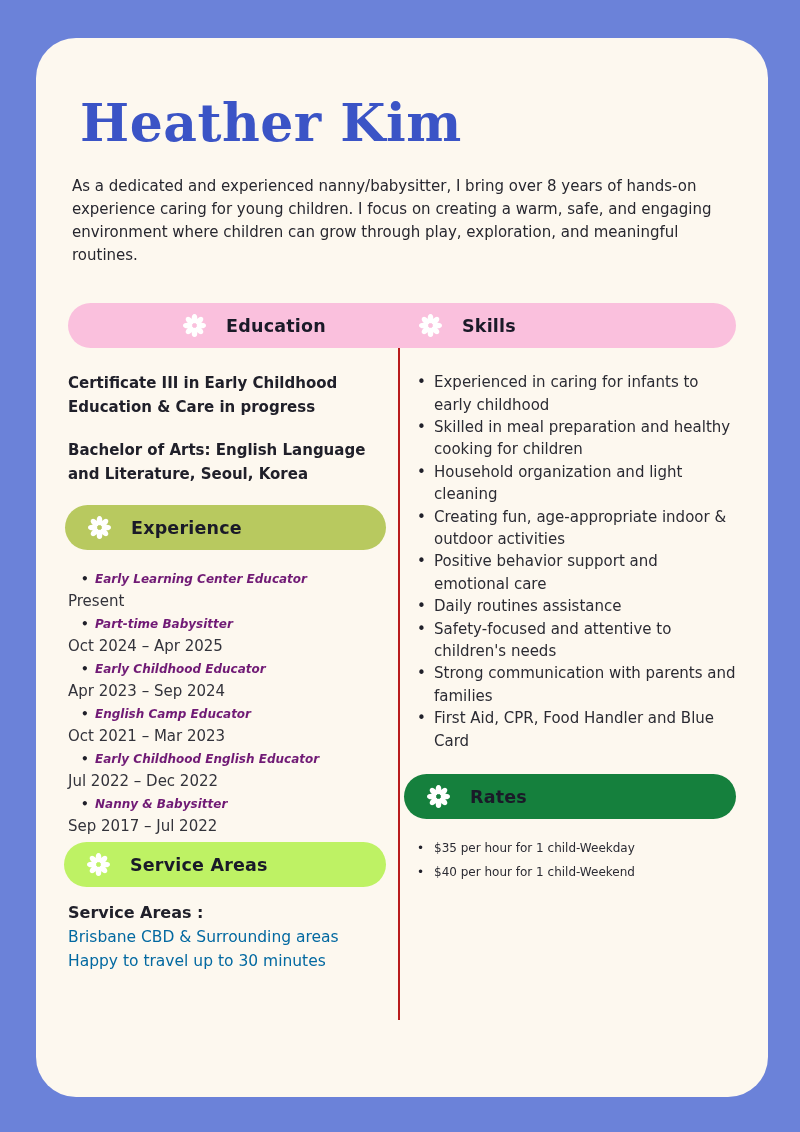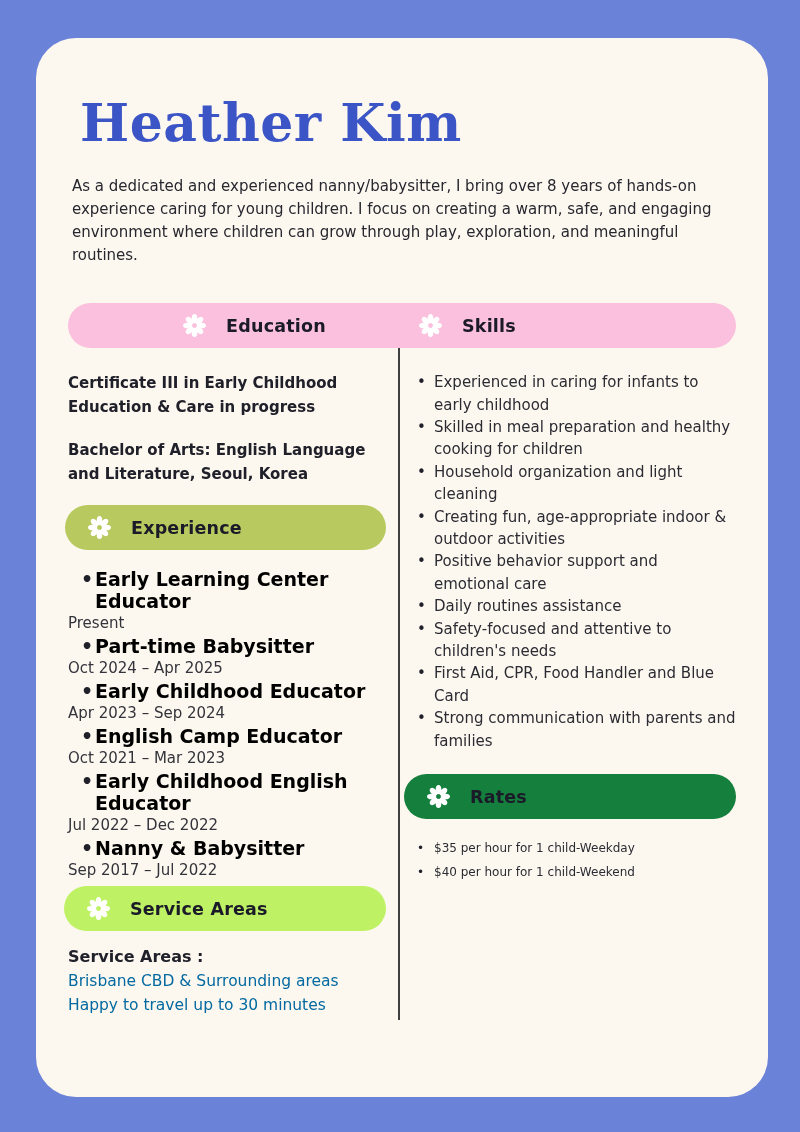--- a/index.html
+++ b/index.html
@@ -62,42 +62,43 @@
     border-radius: 23px;
   }
   .header-half { display: flex; align-items: center; }
   .header-half.left { width: 350px; justify-content: center; }
   
   .columns { display: flex; min-height: 672px; }
   .col-left {
     width: 332px;
     box-sizing: border-box;
     padding-right: 12px;
-    border-right: 2px solid #404040;
+    border-right: 2px solid #b91c1c;
   }
   .col-right { flex: 1; padding-left: 4px; box-sizing: border-box; }
   
   .edu-item {
     font-weight: bold;
     font-size: 15px;
     line-height: 24px;
     color: #20202a;
     margin: 0 0 19px 0;
   }
   .edu-list { margin-top: 23px; }
   
   .exp-pill { background: #b8c95f; margin-top: 17px; margin-left: -3px; }
   .exp-list { margin-top: 18px; }
   .exp-role {
     position: relative;
     padding-left: 27px;
     font-weight: bold;
-    font-size: 19px;
+    font-size: 12px;
     line-height: 22px;
-    color: #000000;
+    color: #701a75;
+    font-style: italic;
   }
   .exp-role::before {
     content: "\2022";
     position: absolute;
     left: 13px;
     color: #20202a;
   }
   .exp-period {
     font-size: 15px;
     line-height: 22px;
@@ -237,22 +238,22 @@
     <div class="col-right">
 
       <ul class="bullet-list skills-list">
         <li>Experienced in caring for infants to early childhood</li>
         <li>Skilled in meal preparation and healthy cooking for children</li>
         <li>Household organization and light cleaning</li>
         <li>Creating fun, age-appropriate indoor &amp; outdoor activities</li>
         <li>Positive behavior support and emotional care</li>
         <li>Daily routines assistance</li>
         <li>Safety-focused and attentive to children's needs</li>
+        <li>Strong communication with parents and families</li>
         <li>First Aid, CPR, Food Handler and Blue Card</li>
-        <li>Strong communication with parents and families</li>
       </ul>
 
       <div class="pill rates-pill">
         <svg class="flower">
             <use href="#flower8"></use>
           </svg>
         <span class="pill-label">Rates</span>
       </div>
 
       <ul class="bullet-list rates-list">

